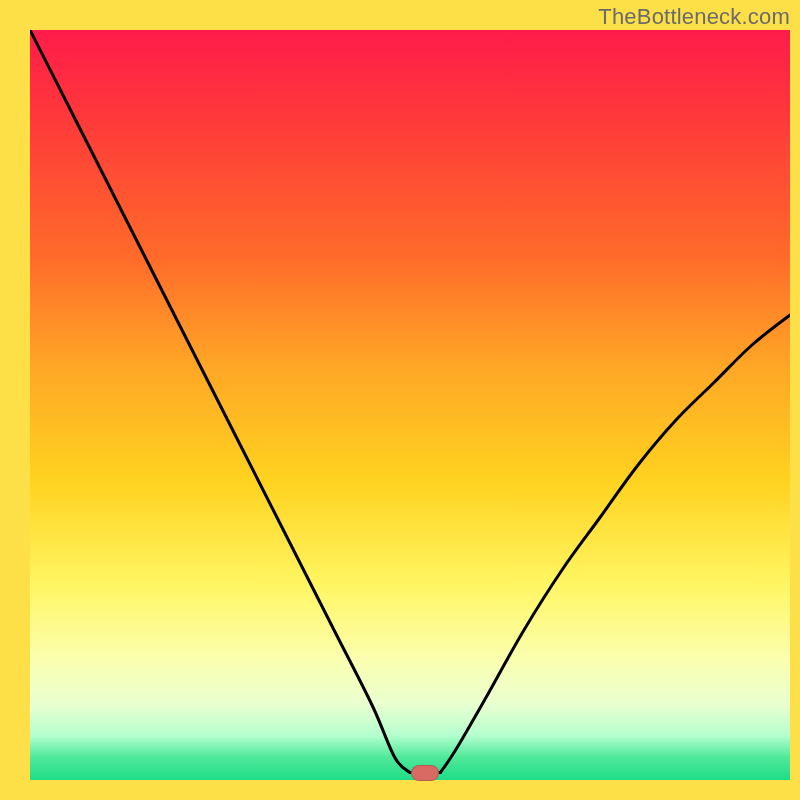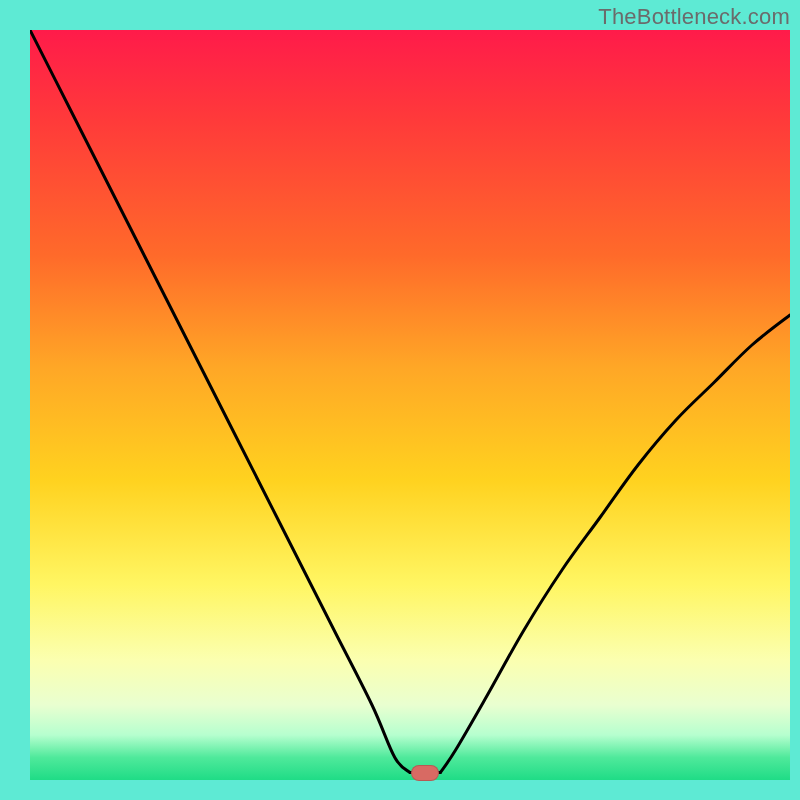--- a/index.html
+++ b/index.html
@@ -8,21 +8,21 @@
     width: 800px;
     height: 800px;
     overflow: hidden;
     background: #000;
     font-family: Arial, Helvetica, sans-serif;
   }
   .frame {
     position: relative;
     width: 800px;
     height: 800px;
-    background: #5eead4;
+    background: #fde047;
   }
   .watermark {
     position: absolute;
     top: 4px;
     right: 10px;
     color: #6b6b6b;
     font-size: 22px;
     font-weight: 500;
     letter-spacing: 0.2px;
     z-index: 5;

